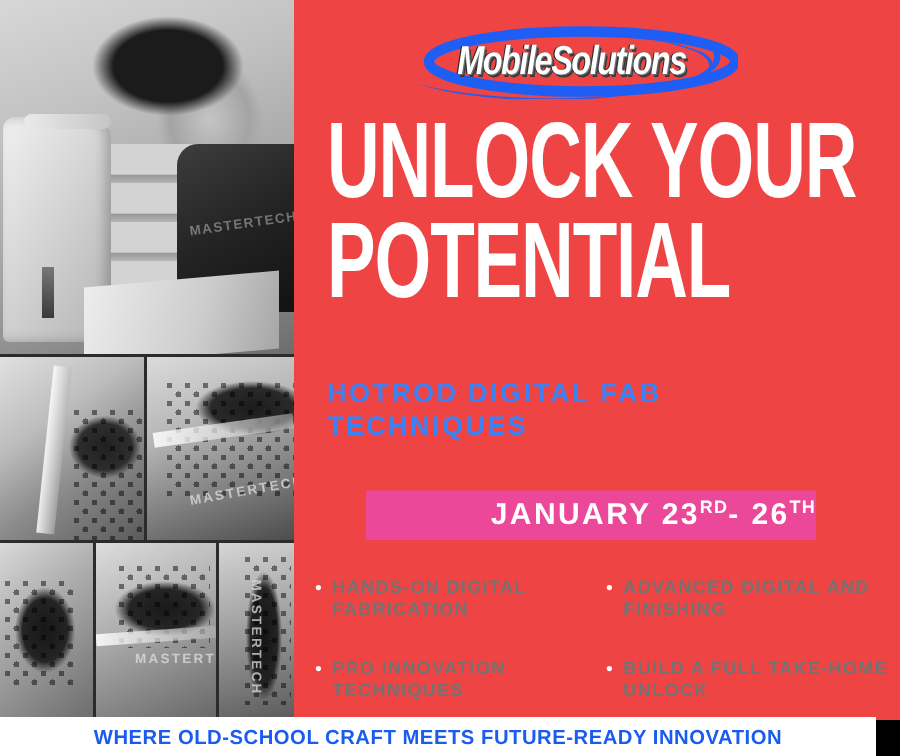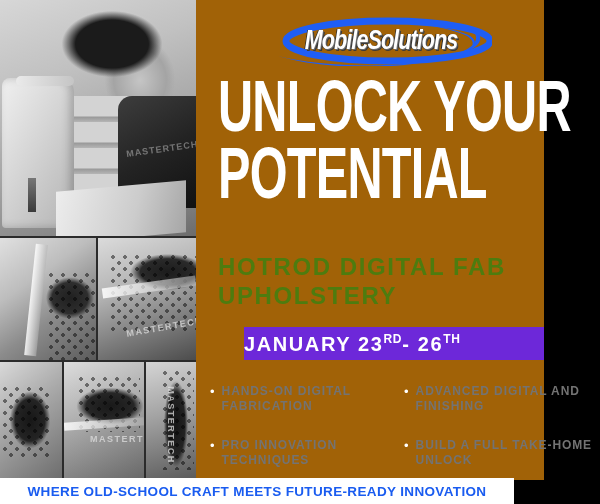--- a/index.html
+++ b/index.html
@@ -128,22 +128,22 @@
     position: absolute;
     color: rgba(225,222,218,0.75);
     font-size: 9px; font-weight: bold; letter-spacing: 1.5px;
     white-space: nowrap;
   }
 
   
   .content {
     position: absolute;
     left: 196px; top: 0;
-    width: 348px; height: 480px;
-    background: #a16207;
+    width: 404px; height: 480px;
+    background: #ef4444;
   }
 
   
   .logo-wrap {
     position: absolute;
     left: 74px; top: 16px;
     width: 222px; height: 50px;
   }
   .logo-swoosh { position: absolute; left: 0; top: 0; width: 222px; height: 50px; }
   .logo-text {
@@ -179,38 +179,38 @@
     transform-origin: left top;
     white-space: nowrap;
   }
   .headline .hl-line { display: block; }
 
   
   .subhead {
     position: absolute;
     left: 218px; top: 252px;
     width: 372px;
-    color: #4d7c0f;
-    font-family: "Liberation Sans", sans-serif;
-    font-weight: bold;
-    font-size: 24px;
+    color: #3b82f6;
+    font-family: "Liberation Sans", sans-serif;
+    font-weight: bold;
+    font-size: 18px;
     line-height: 1.22;
     letter-spacing: 1.6px;
   }
   .subhead .sh-line { display: block; }
 
   
   .date-banner {
     position: absolute;
     left: 244px; top: 327px;
     width: 300px; height: 33px;
-    background: #6d28d9;
+    background: #ec4899;
     display: flex;
     align-items: center;
-    justify-content: flex-start;
+    justify-content: flex-end;
   }
   .date-text {
     color: #ffffff;
     font-family: "Liberation Sans", sans-serif;
     font-weight: bold;
     font-size: 20px;
     letter-spacing: 1.6px;
     white-space: nowrap;
   }
   .date-text sup {
@@ -245,21 +245,21 @@
     font-weight: bold;
     font-size: 12px;
     line-height: 15px;
     letter-spacing: 0.9px;
   }
 
   
   .bottom-bar {
     position: absolute;
     left: 0; bottom: 0;
-    width: 514px; height: 26px;
+    width: 584px; height: 26px;
     background: #ffffff;
     display: flex;
     align-items: center;
     justify-content: center;
   }
   .bottom-text {
     color: #1a5cf0;
     font-family: "Liberation Sans", sans-serif;
     font-weight: bold;
     font-size: 13.5px;
@@ -324,21 +324,21 @@
     </div>
 
     <div class="headline">
       <span class="hl-line">UNLOCK YOUR</span>
       <span class="hl-line">POTENTIAL</span>
     </div>
   </div>
 
   <div class="subhead">
     <span class="sh-line">HOTROD DIGITAL FAB</span>
-    <span class="sh-line">UPHOLSTERY</span>
+    <span class="sh-line">TECHNIQUES</span>
   </div>
 
   <div class="date-banner">
     <div class="date-text"><span>JANUARY </span><span>23</span><sup>RD</sup><span>- </span><span>26</span><sup>TH</sup></div>
   </div>
 
   <div class="bullets">
     <div class="bullet">
       <span class="bullet-dot">•</span>
       <span class="bullet-label">HANDS-ON DIGITAL FABRICATION</span>

